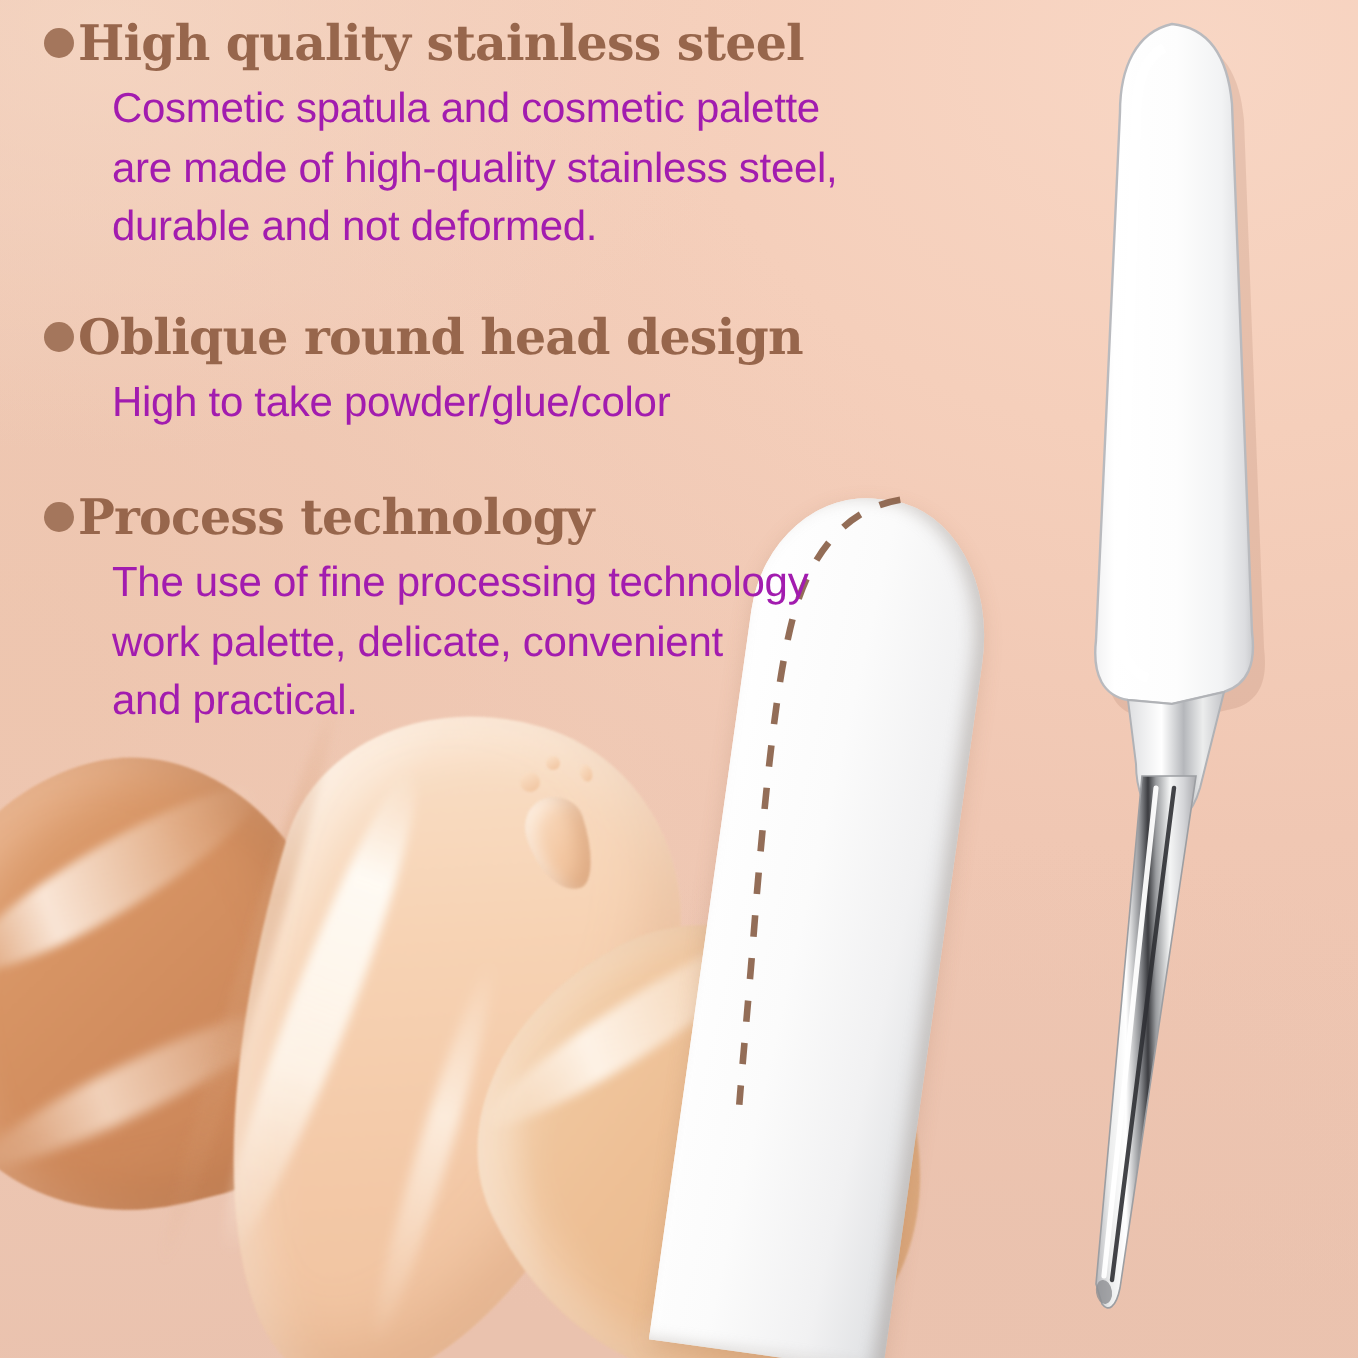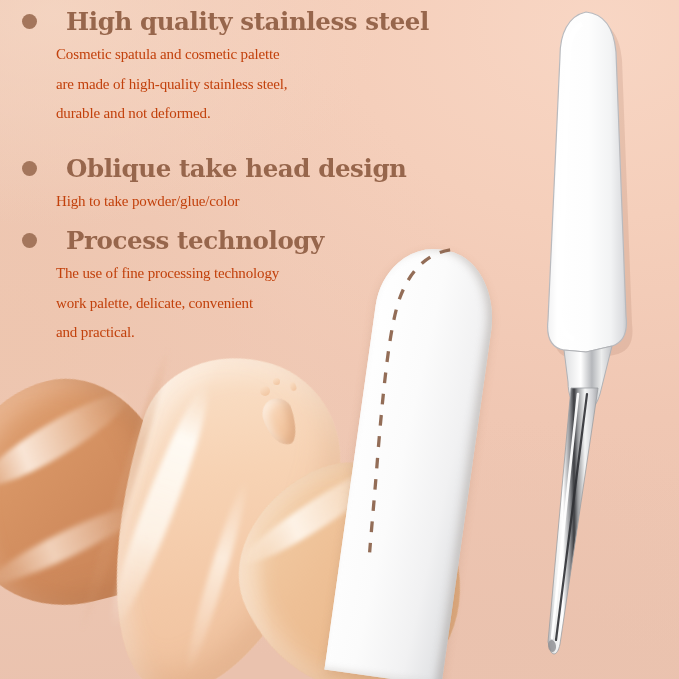--- a/index.html
+++ b/index.html
@@ -30,43 +30,43 @@
     position:absolute;inset:0;
     background:
       radial-gradient(80% 55% at 72% 100%, rgba(234,194,174,.75) 0%, rgba(234,194,174,0) 70%);
   }
 
   
   .features{position:absolute;left:0;top:0;width:470px;}
   .feature{position:absolute;left:22px;}
   .f1{top:8px;}
   .f2{top:155px;}
-  .f3{top:227px;}
-
-  .head-row{display:flex;align-items:center;gap:29px;}
+  .f3{top:245px;}
+
+  .head-row{display:flex;align-items:center;gap:2px;}
   .bullet{
     width:15px;height:15px;border-radius:50%;
     background:#a4765c;flex:0 0 auto;
     box-shadow:0 0 0 0 rgba(0,0,0,0);
   }
   .head{
     font-family:"DejaVu Serif",serif;
     font-weight:700;
     font-size:24.5px;
     letter-spacing:-.4px;
     color:#97664c;
     white-space:nowrap;
     line-height:1.12;
   }
   .body{
     margin:5px 0 0 34px;
-    font-family:Liberation Serif, serif;
-    font-size:15px;
+    font-family:Liberation Sans, sans-serif;
+    font-size:21px;
     line-height:29.5px;
-    color:#c2410c;
+    color:#a21caf;
     letter-spacing:-.15px;
     white-space:pre-line;
   }
 
   
   .swatches{position:absolute;left:-40px;top:360px;width:420px;height:330px;}
   .sw{position:absolute;}
 
   
   .sw-dark{
@@ -320,21 +320,21 @@
         <span class="head">High quality stainless steel</span>
       </div>
       <div class="body">Cosmetic spatula and cosmetic palette
 are made of high-quality stainless steel,
 durable and not deformed.</div>
     </div>
 
     <div class="feature f2">
       <div class="head-row">
         <span class="bullet"></span>
-        <span class="head">Oblique take head design</span>
+        <span class="head">Oblique round head design</span>
       </div>
       <div class="body">High to take powder/glue/color</div>
     </div>
 
     <div class="feature f3">
       <div class="head-row">
         <span class="bullet"></span>
         <span class="head">Process technology</span>
       </div>
       <div class="body">The use of fine processing technology

